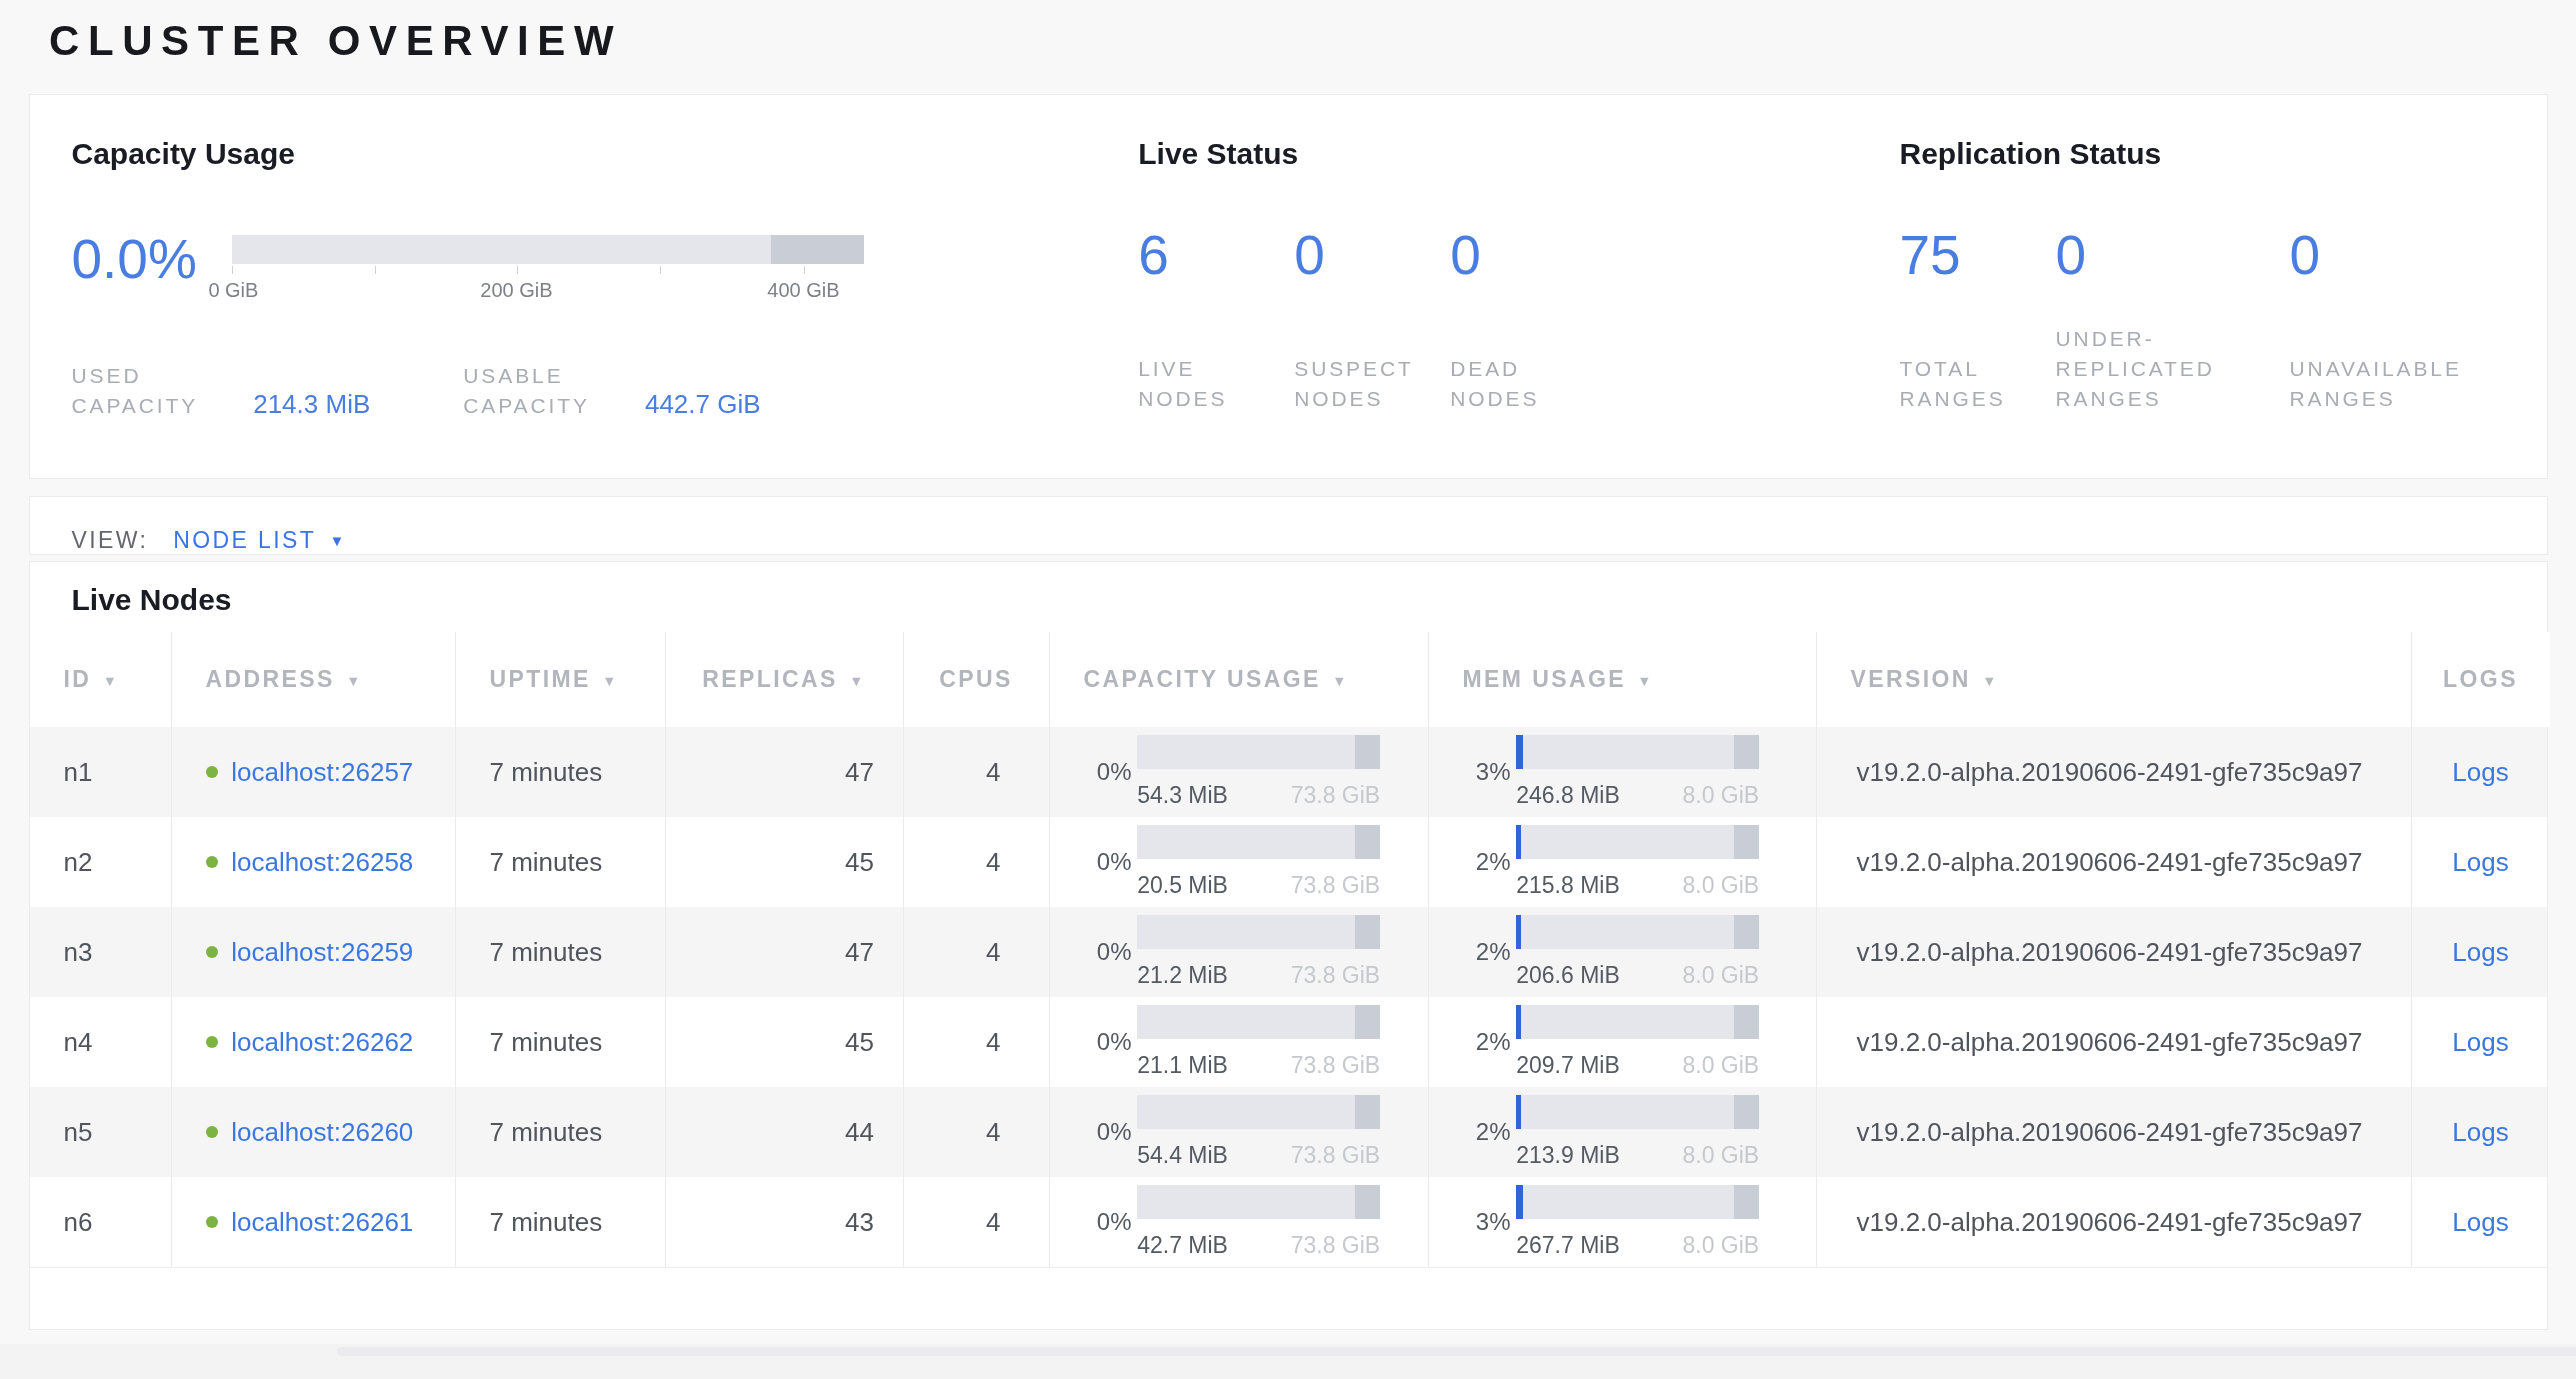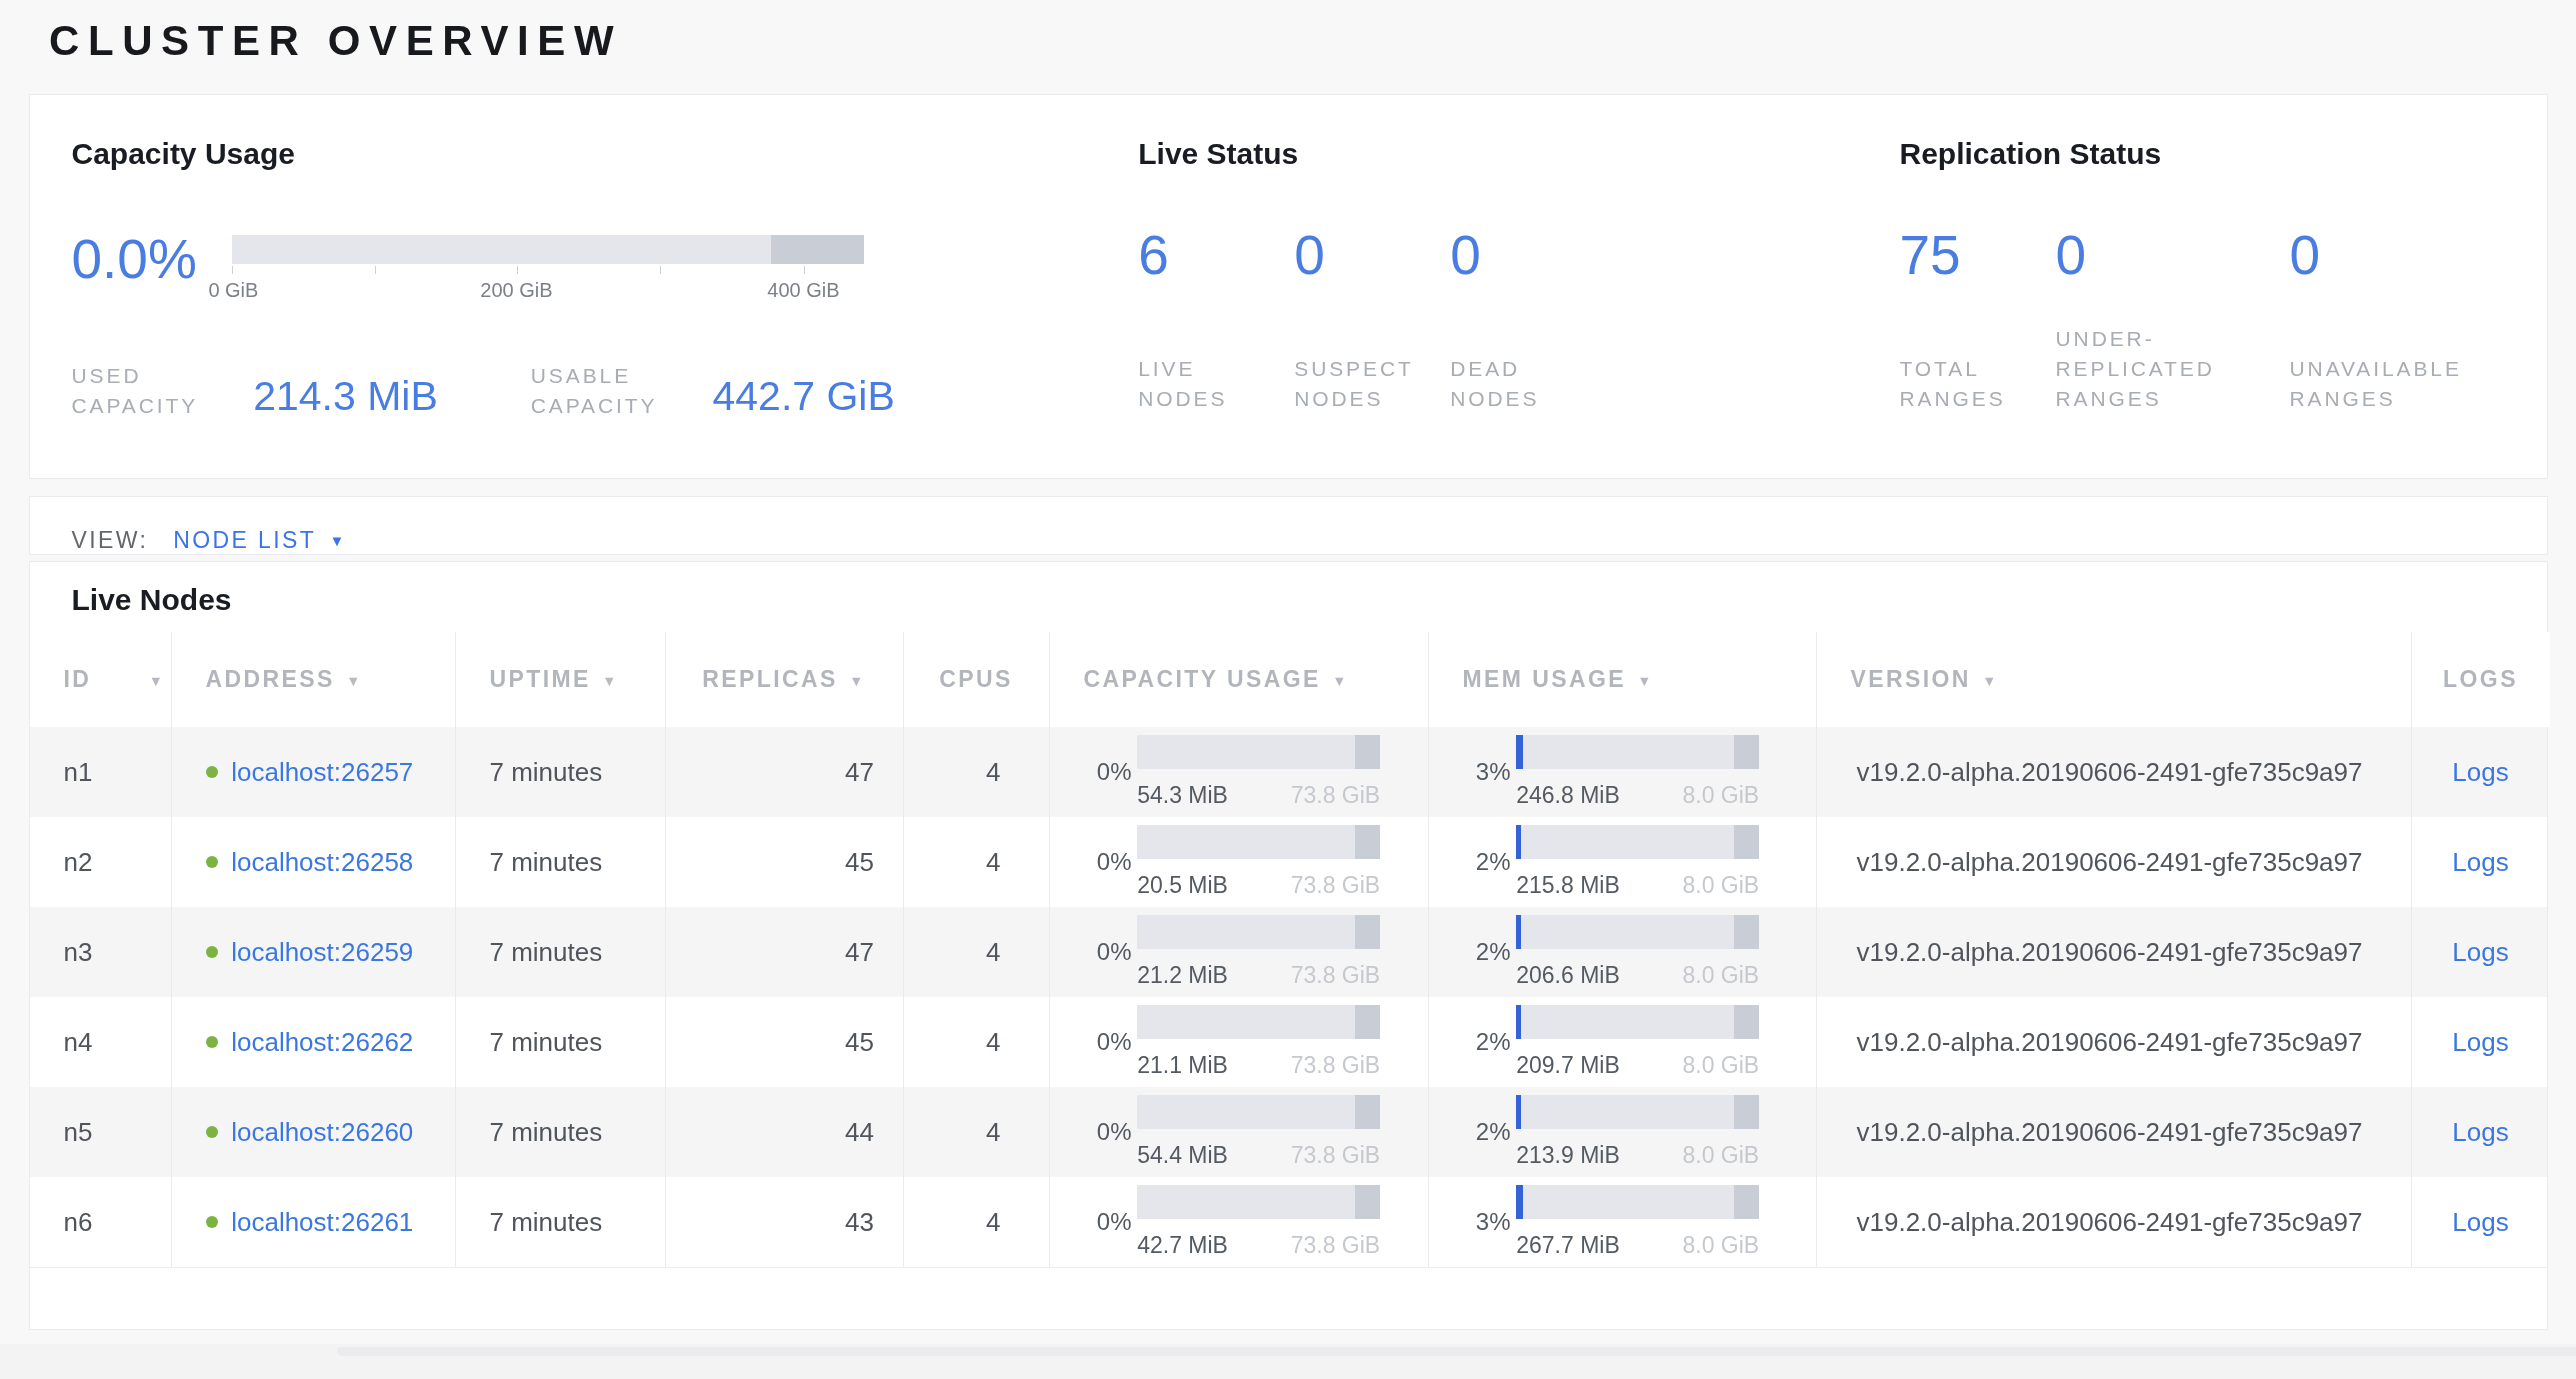--- a/index.html
+++ b/index.html
@@ -41,21 +41,21 @@
   .gauge-labels{position:relative;height:28.5px;margin-top:5.7px;font-size:20px;color:#7c8188;}
   .gauge-labels span{position:absolute;transform:translateX(-50%);white-space:nowrap;}
   .cap-stats{display:flex;margin-top:53px;}
   .capstat{display:flex;align-items:flex-end;}
   .capstat + .capstat{margin-left:93px;}
   .stat-label{
     font-size:21px;line-height:30px;letter-spacing:2.9px;color:#a8acb3;
     white-space:pre-line;min-width:176px;
   }
   .capstat .stat-value{
-    font-size:41px;color:#4a7de2;margin-left:5.7px;margin-bottom:1px;white-space:nowrap;
+    font-size:26px;color:#4a7de2;margin-left:5.7px;margin-bottom:1px;white-space:nowrap;
   }
   .stat-row{display:flex;margin-top:62px;}
   .stat{height:183px;display:flex;flex-direction:column;box-sizing:border-box;}
   .stat .num{font-size:55px;color:#4a7de2;line-height:49px;}
   .stat .stat-label{margin-top:auto;min-width:0;}
   .w164{width:156px;}.w246{width:234px;}.w226{width:215px;}
   
   .view-bar{
     height:59px;display:flex;align-items:flex-end;
     padding:0 42px;margin-bottom:6.7px;
@@ -72,21 +72,21 @@
   .grid{
     display:grid;
     grid-template-columns:141px 284px 210px 238px 146px 379px 388px 595px 139px;
   }
   .th{
     height:95px;display:flex;align-items:center;
     font-size:23px;font-weight:700;letter-spacing:2.4px;color:#b2b6bc;
     box-sizing:border-box;padding-left:34px;background:#fff;
     border-left:1.9px solid #eaebee;white-space:nowrap;
   }
-  .th:first-child{border-left:none;gap:46px;}
+  .th:first-child{border-left:none;}
   .th.center{justify-content:center;padding-left:0;}
   .sorticon{font-size:14.3px;margin-left:11.4px;color:#b6bac0;position:relative;top:1px;}
   .trow{display:grid;grid-template-columns:141px 284px 210px 238px 146px 379px 388px 595px 139px;}
   .tbody .trow:nth-of-type(odd){background:#f5f5f6;}
   .tbody .trow:nth-of-type(even){background:#ffffff;}
   .tbody{border-bottom:1.9px solid #ededf0;}
   .td{
     height:90px;display:flex;align-items:center;box-sizing:border-box;
     font-size:26px;color:#50555c;border-left:1.9px solid #eaebee;
     padding-left:34px;white-space:nowrap;

